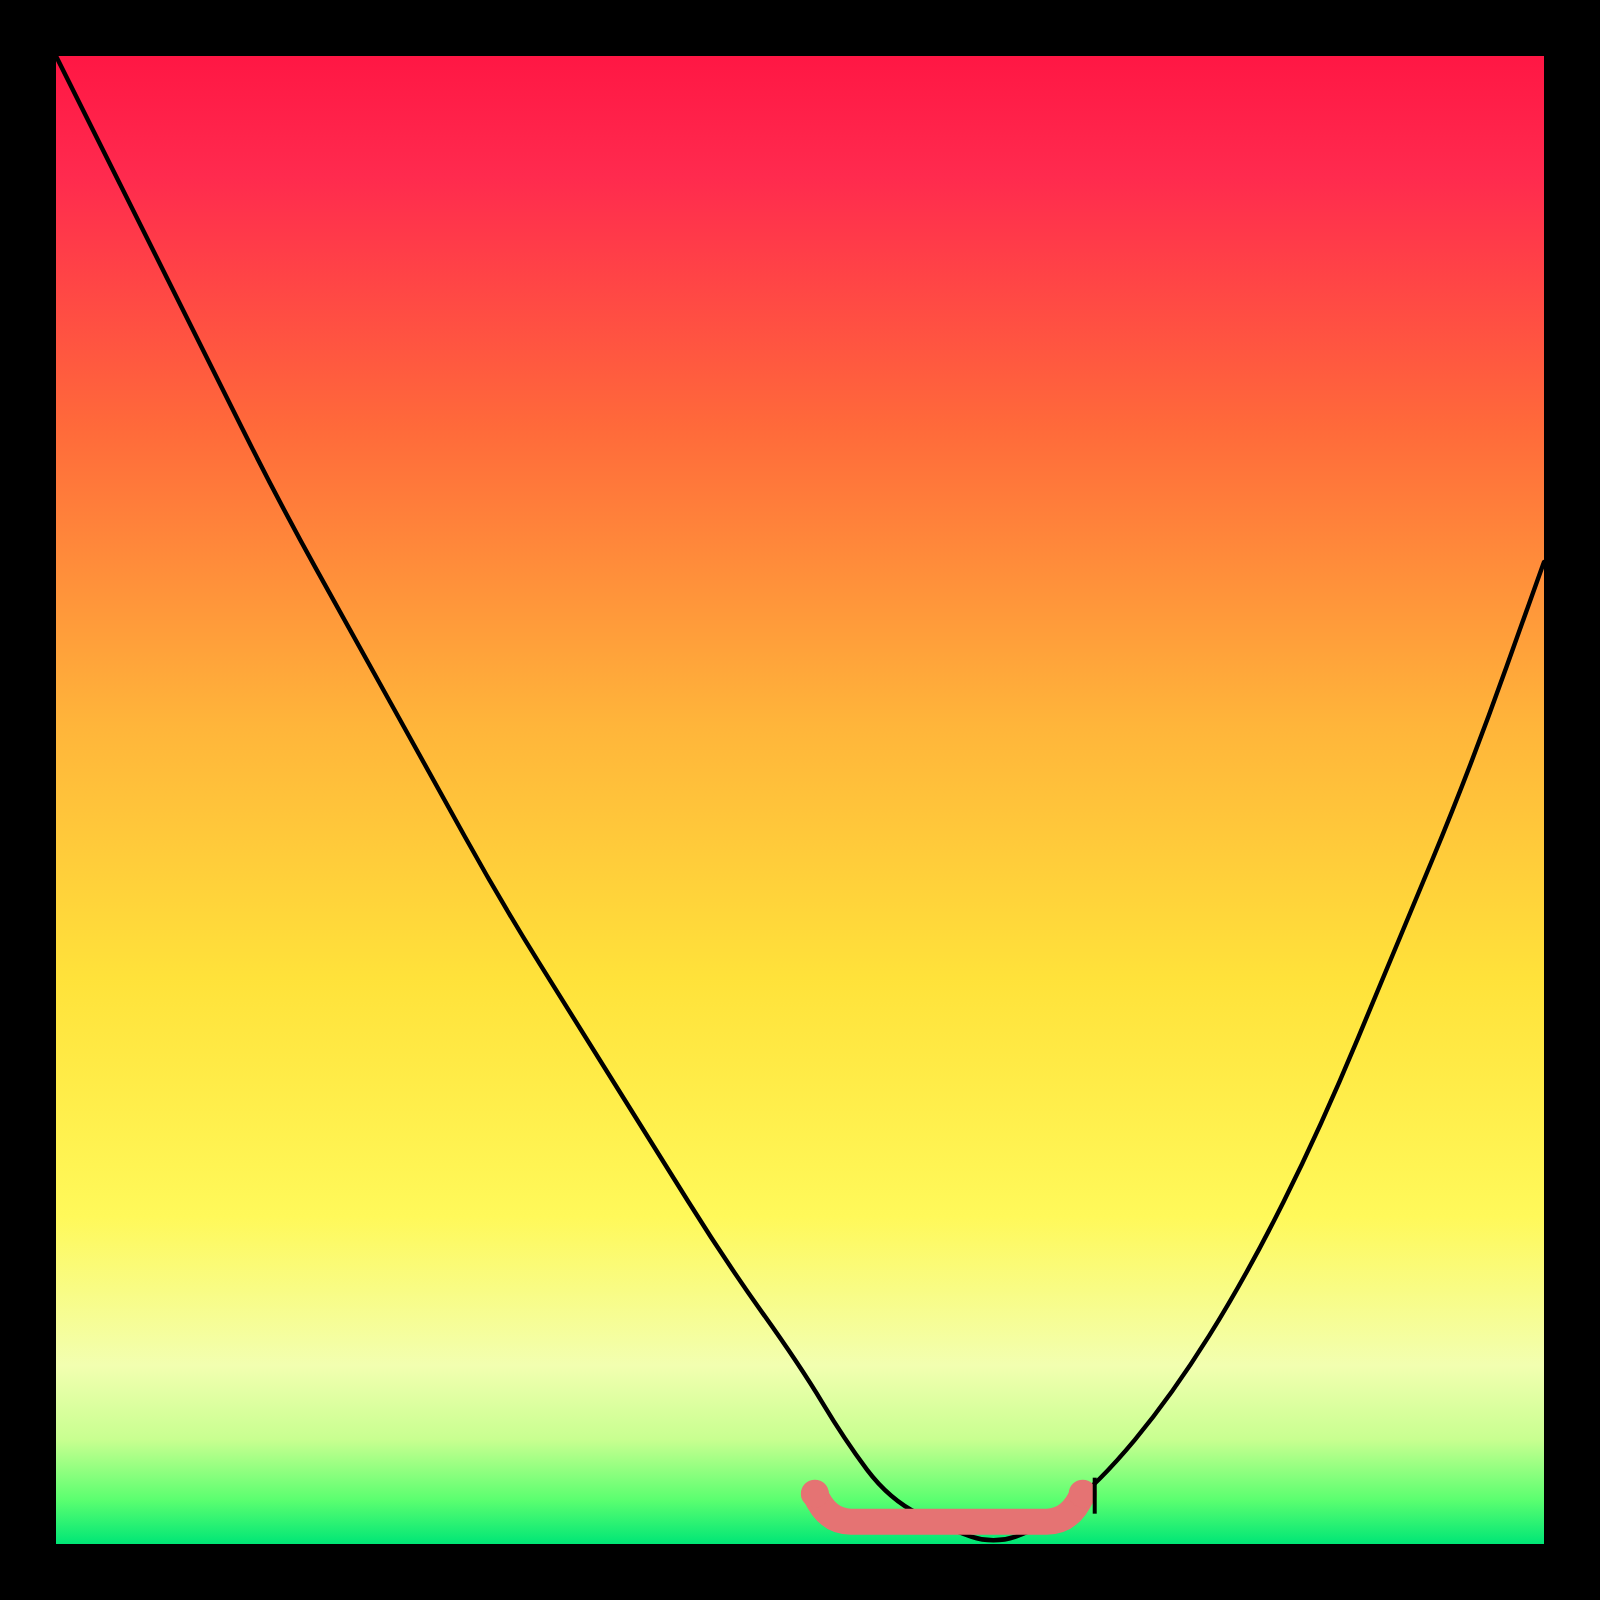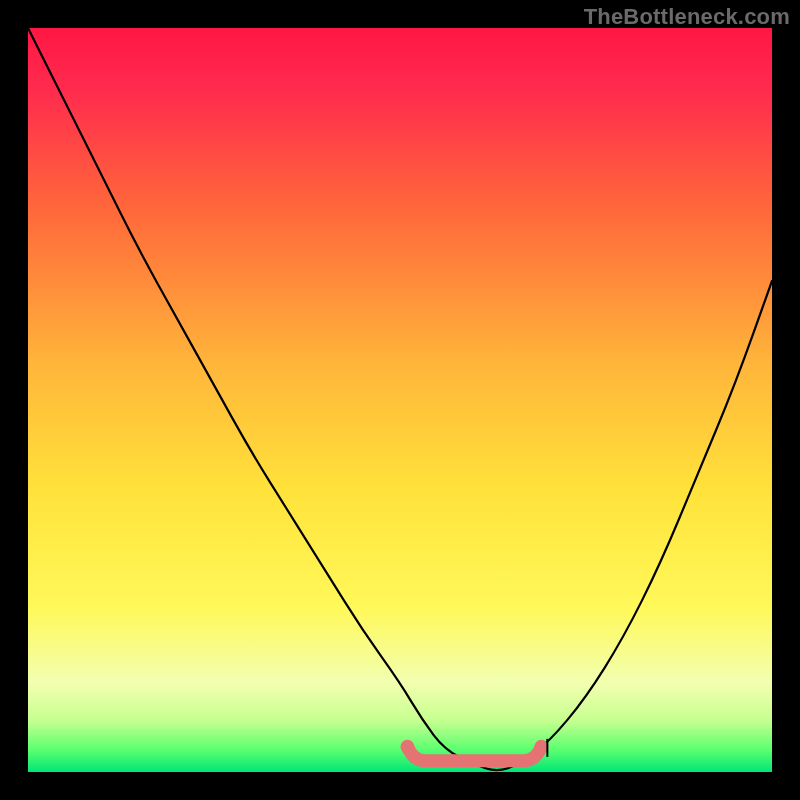--- a/index.html
+++ b/index.html
@@ -30,21 +30,20 @@
   svg {
     position: absolute;
     left: 0;
     top: 0;
   }
 </style>
 </head>
 <body>
 <div class="frame">
 
-  <div class="watermark">TheBottleneck.com</div>
 
   <svg id="chart-svg" width="800" height="800" viewBox="0 0 800 800">
     <defs>
 
       <linearGradient id="bg-grad" x1="0" y1="0" x2="0" y2="1">
         <stop offset="0" stop-color="#ff1744"></stop>
         <stop offset="0.08" stop-color="#ff2a4e"></stop>
         <stop offset="0.25" stop-color="#ff6a3a"></stop>
         <stop offset="0.45" stop-color="#ffb53a"></stop>
         <stop offset="0.62" stop-color="#ffe23a"></stop>

